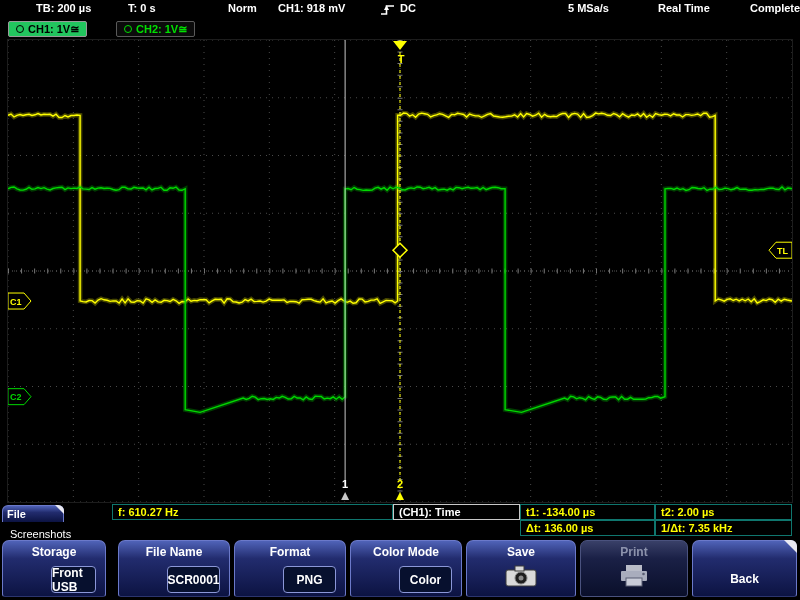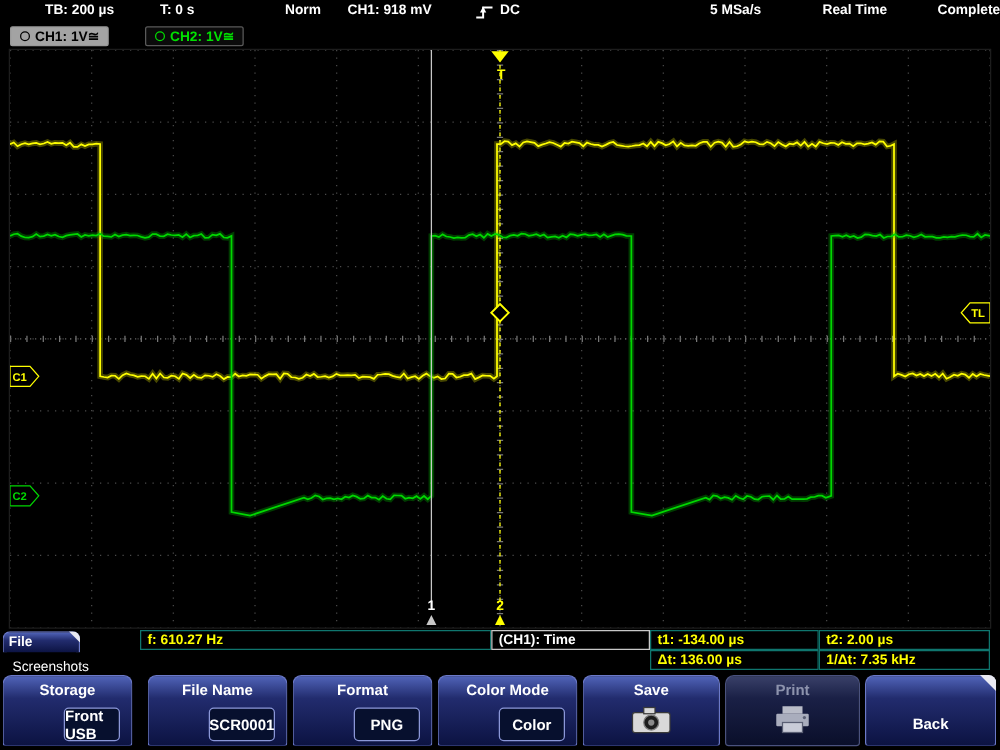--- a/index.html
+++ b/index.html
@@ -5,21 +5,21 @@
   html,body{margin:0;padding:0;background:#000;}
   .screen{position:relative;width:800px;height:600px;background:#000;overflow:hidden;
           font-family:"Liberation Sans",sans-serif;color:#fff;}
   
   .status-bar{position:absolute;left:0;top:0;width:800px;height:19px;background:#000;margin-left:28px;}
   .sb{position:absolute;top:2px;font-size:11px;font-weight:bold;white-space:nowrap;}
   .slope-icon{position:absolute;top:3px;}
   
   .badge{position:absolute;top:21px;height:16px;display:flex;align-items:center;gap:4px;
          padding:0 7px;font-size:11px;font-weight:bold;border-radius:2px;box-sizing:border-box;}
-  .badge-ch1{left:8px;background:#a3a3a3;color:#000;border:1px solid #999;}
+  .badge-ch1{left:8px;background:#22c55e;color:#000;border:1px solid #999;}
   .badge-ch2{left:116px;background:#0b0b0b;color:#00e000;border:1px solid #5a5a5a;text-align:center;}
   .badge-dot{width:8px;height:8px;border-radius:50%;border:1.5px solid currentColor;box-sizing:border-box;}
   
   .scope{position:absolute;left:8px;top:40px;width:784px;height:462px;background:#000;outline:1px solid #1d1d1d;}
   
   .meas{position:absolute;height:16px;background:#000;display:flex;align-items:center;
         padding-left:5px;box-sizing:border-box;font-size:11px;font-weight:bold;white-space:nowrap;}
   .meas-y{border:1px solid #0f766e;color:#ffff00;}
   .meas-w{border:1px solid #c8c8c8;color:#ffffff;}
   

